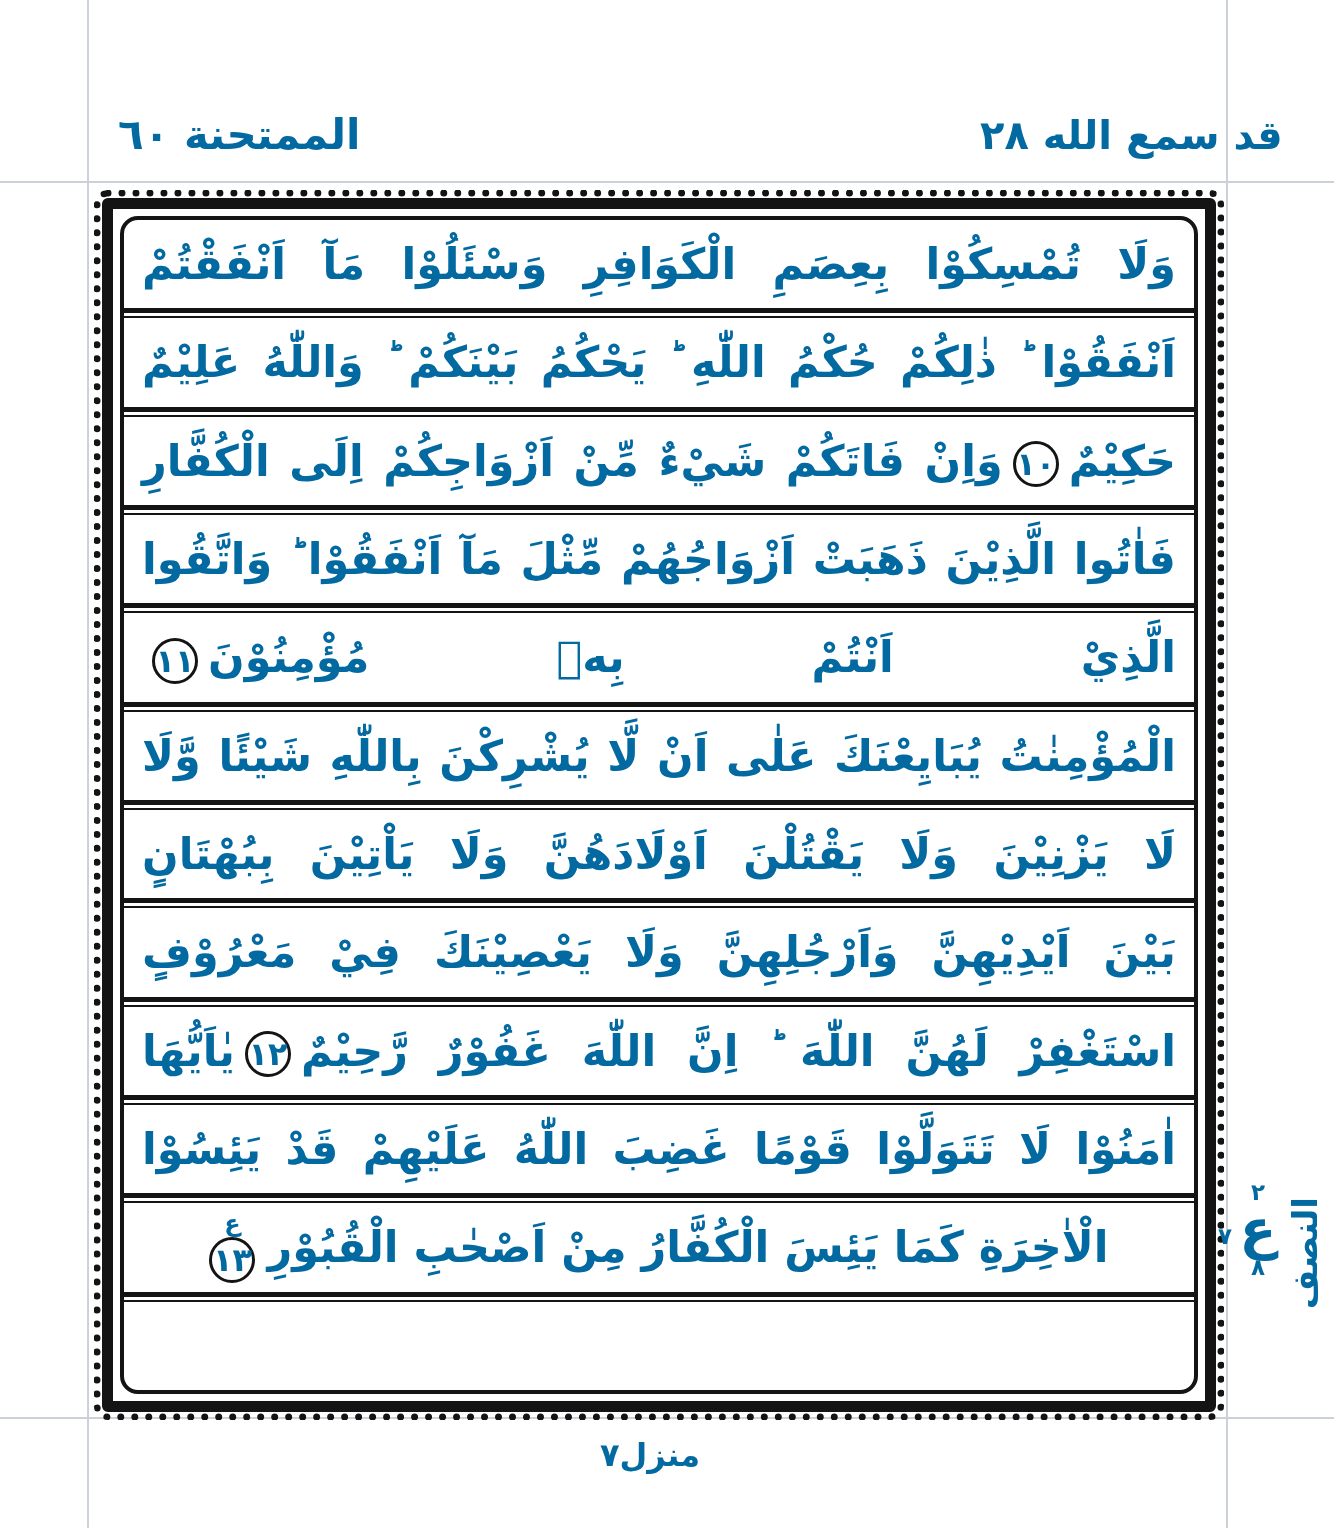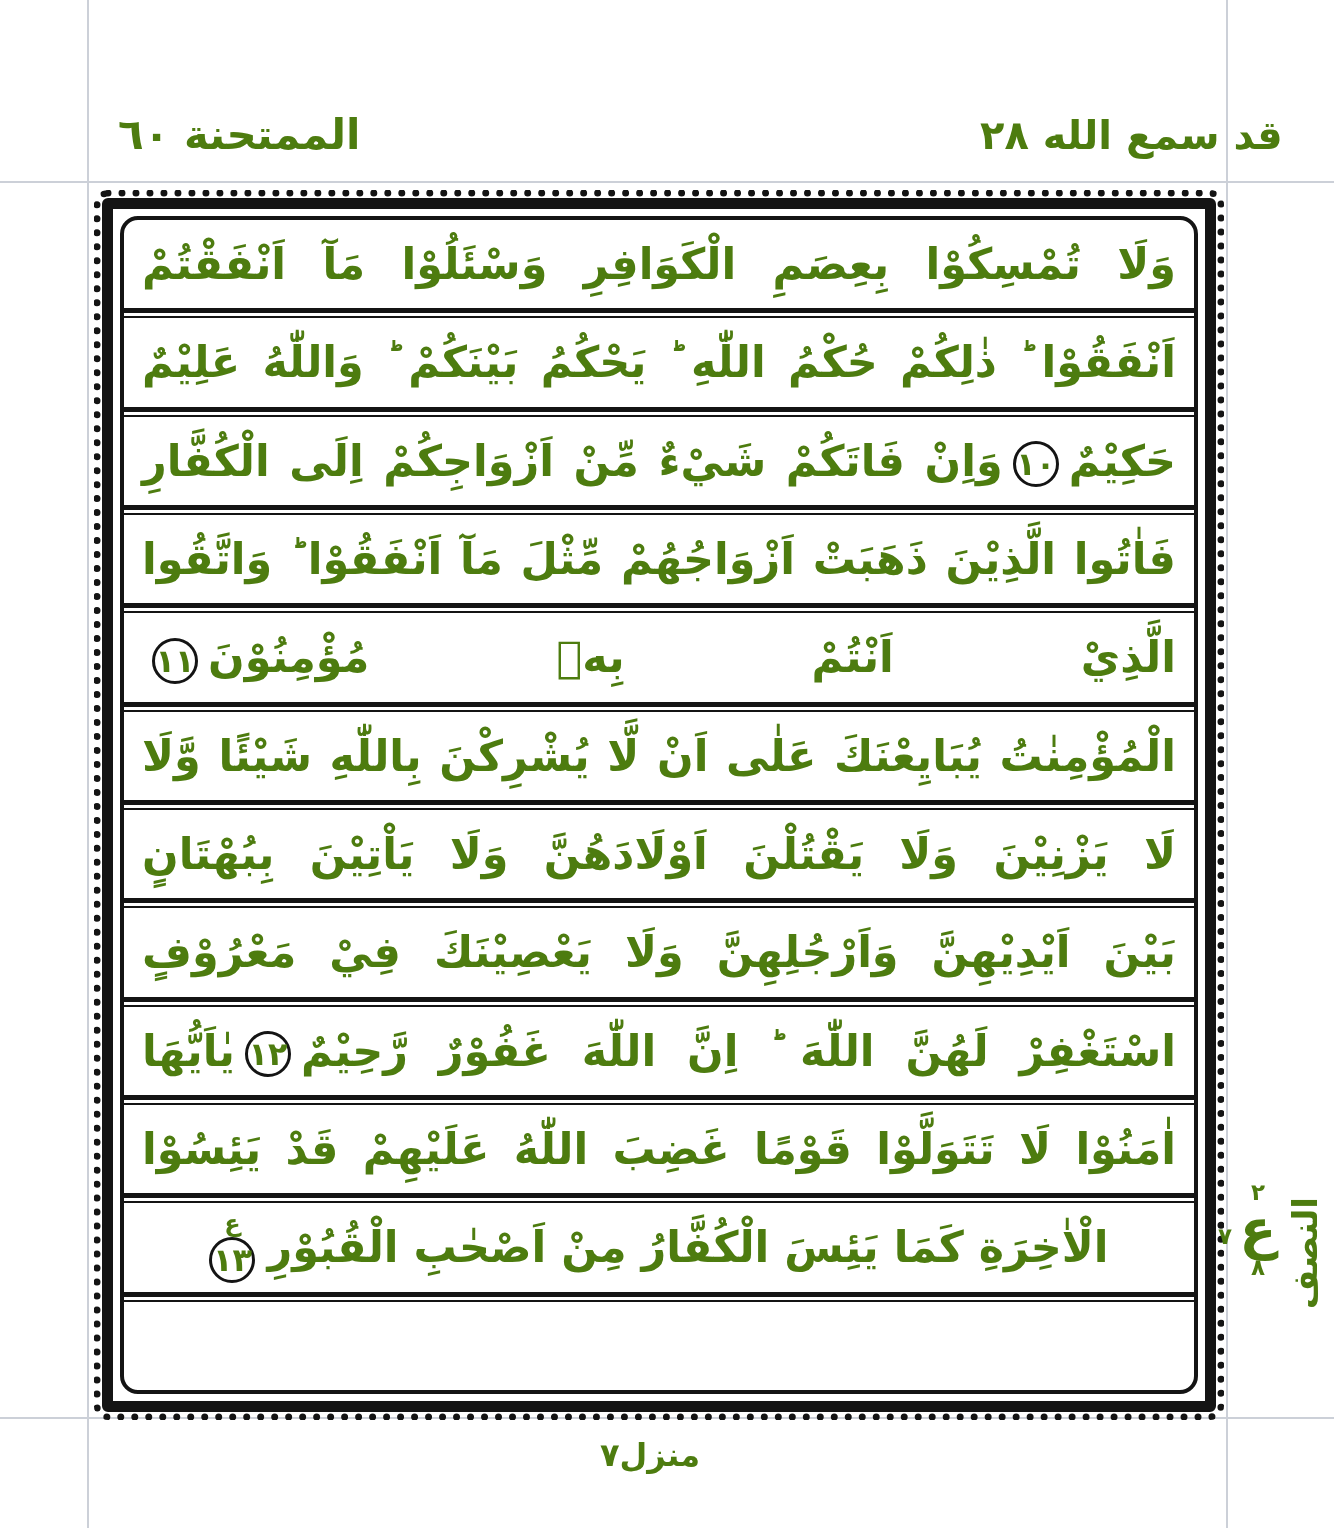--- a/index.html
+++ b/index.html
@@ -1,17 +1,17 @@
 <!DOCTYPE html>
 <html><head>
 <meta charset="utf-8">
 <style>
   html,body{margin:0;padding:0;background:#ffffff;}
   .page{position:relative;width:1334px;height:1528px;background:#ffffff;
-        font-family:"DejaVu Sans",sans-serif;color:#4d7c0f;overflow:hidden;}
+        font-family:"DejaVu Sans",sans-serif;color:#0369a1;overflow:hidden;}
 
   
   .guide-v{position:absolute;top:0;width:2px;height:100%;background:#ccd0d8;}
   .guide-h{position:absolute;left:0;width:100%;height:2px;background:#ccd0d8;}
 
   
   .hdr{position:absolute;font-weight:700;direction:rtl;white-space:nowrap;}
   .hdr-surah{left:118px;top:110px;font-size:42px;}
   .hdr-page{left:540px;top:92px;width:300px;text-align:center;font-size:60px;}
   .hdr-juz{left:980px;top:112px;font-size:40px;}

